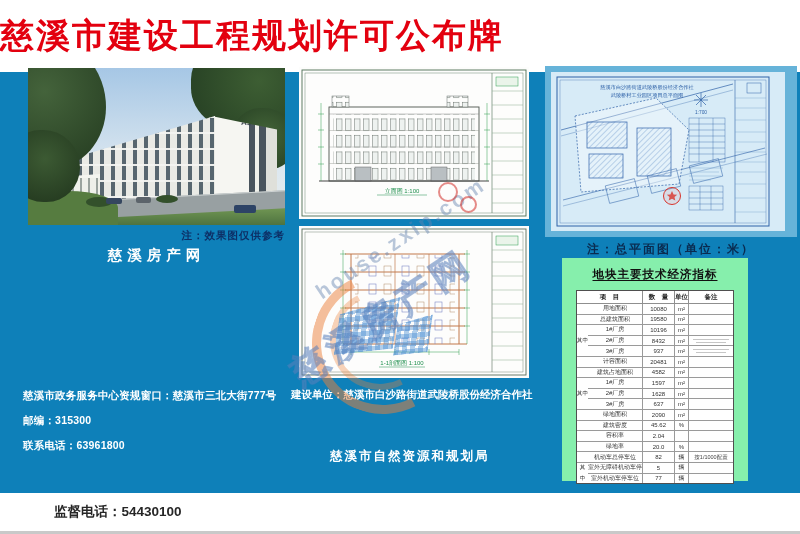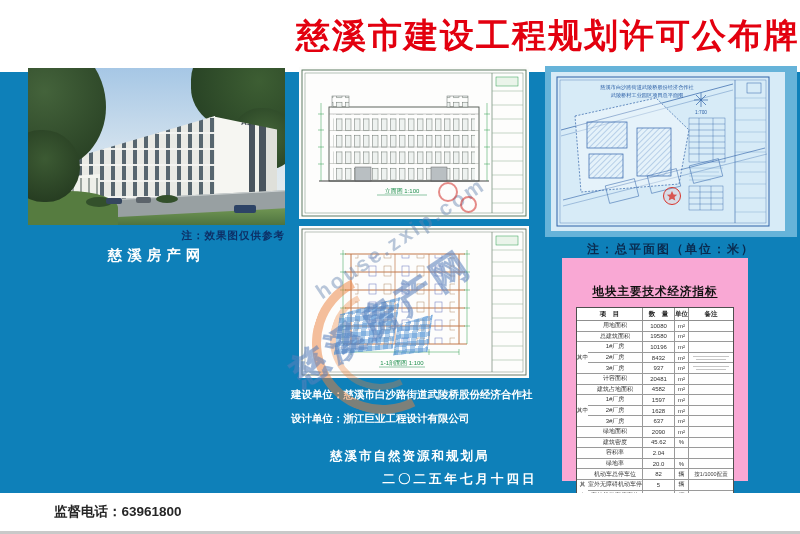--- a/index.html
+++ b/index.html
@@ -1,21 +1,21 @@
 <!DOCTYPE html>
 <html><head>
 <meta charset="utf-8">
 <style>
   html,body{margin:0;padding:0;}
   body{width:800px;height:534px;font-family:"Liberation Sans","DejaVu Sans",sans-serif;}
   .board{position:relative;width:800px;height:534px;background:#0e80b9;overflow:hidden;}
 
   
   .header{position:absolute;left:0;top:0;width:800px;height:72px;background:#ffffff;
-          display:flex;align-items:center;justify-content:flex-end;}
+          display:flex;align-items:center;justify-content:flex-start;}
   .main-title{font-family:"DejaVu Serif","Liberation Serif",serif;font-weight:bold;
           font-size:34px;color:#e3000f;letter-spacing:2px;}
 
   
   .footer{position:absolute;left:0;bottom:0;width:800px;height:41px;background:#ffffff;
           box-sizing:border-box;border-bottom:3px solid #c9c9c9;
           display:flex;align-items:center;justify-content:space-between;padding:0 46px 0 54px;}
   .footer-left{color:#d21e12;font-weight:bold;font-size:13.5px;letter-spacing:1px;}
   .footer-right{color:#262626;font-weight:bold;font-size:13.5px;}
 
@@ -65,22 +65,22 @@
           font-size:12.5px;letter-spacing:2px;}
   .issue-date{position:absolute;left:330px;top:471px;width:260px;text-align:center;color:#fff;font-weight:bold;
           font-size:12.5px;letter-spacing:3px;}
 
   
   .plan-panel{position:absolute;left:545px;top:66px;width:252px;height:171px;background:#66b3d9;
           box-sizing:border-box;padding:6px 12px 6px 6px;}
   .plan-paper{width:100%;height:100%;background:#d7ebf7;}
   .plan-note{position:absolute;left:545px;top:241px;width:252px;text-align:center;color:#0a2b50;
           font-weight:bold;font-size:12px;letter-spacing:2px;}
-  .ind-sheet{position:absolute;left:562px;top:258px;width:186px;height:223px;background:#f9a8d4;
-          box-sizing:border-box;padding-top:26px;}
+  .ind-sheet{position:absolute;left:562px;top:258px;width:186px;height:223px;background:#86efac;
+          box-sizing:border-box;padding-top:9px;}
   .ind-title{text-align:center;font-size:11.5px;font-weight:bold;color:#111;letter-spacing:1px;
           text-decoration:underline;text-underline-offset:2px;}
   .ind-table{table-layout:fixed;width:156px;margin:8px auto 0 auto;border:1.5px solid #4f4f4f;
           border-collapse:separate;border-spacing:0;background:#fff;}
   .ind-table th{font-size:6.5px;font-weight:bold;color:#222;height:12px;padding:0;
           border-bottom:1px solid #8f8f8f;border-right:1px solid #8f8f8f;}
   .ind-table th:last-child{border-right:none;}
   .ind-table td{height:9.6px;font-size:6px;color:#333;text-align:center;padding:0;
           border-bottom:1px solid #9a9a9a;border-right:1px solid #9a9a9a;overflow:hidden;white-space:nowrap;}
   .ind-table td:last-child{border-right:none;}
@@ -140,20 +140,25 @@
     <div class="car" style="left:78px;bottom:21px;width:16px;background:#35465f;"></div>
     <div class="car" style="left:108px;bottom:22px;width:15px;background:#5c646b;"></div>
     <div class="car" style="left:206px;bottom:12px;width:22px;height:8px;background:#2d4366;"></div>
     <div class="tree t1"></div>
     <div class="tree t2"></div>
   </div>
 
   <div class="photo-note">注：效果图仅供参考</div>
   <div class="announce-title">慈溪房产网</div>
 
+  <div class="contact">
+    <p>慈溪市政务服务中心资规窗口：慈溪市三北大街777号</p>
+    <p>邮编：315300</p>
+    <p>联系电话：63961800</p>
+  </div>
 
   <div class="sheet sheet1">
     <svg width="230" height="152" viewBox="0 0 230 152">
       <defs>
         <pattern id="winp" width="9" height="16.5" patternUnits="userSpaceOnUse">
           <rect x="1.5" y="2.5" width="5.5" height="11.5" fill="#eef2f0" stroke="#68716b" stroke-width="0.5"></rect>
         </pattern>
       </defs>
       <rect x="3" y="3" width="224" height="146" fill="none" stroke="#4d6e55" stroke-width="0.9"></rect>
       <rect x="6" y="6" width="218" height="140" fill="none" stroke="#4d6e55" stroke-width="0.4"></rect>
@@ -256,23 +261,21 @@
           <line x1="96" y1="123" x2="96" y2="129"></line>
         <line x1="130" y1="123" x2="130" y2="129"></line>
           <line x1="160" y1="123" x2="160" y2="129"></line>
       </g>
       <text x="103" y="139" text-anchor="middle" font-size="6" fill="#1f8f4d">1-1剖面图 1:100</text>
       <line x1="80" y1="141" x2="126" y2="141" stroke="#1f8f4d" stroke-width="0.5"></line>
     </svg>
   </div>
 
   <div class="builder">建设单位：慈溪市白沙路街道武陵桥股份经济合作社</div>
-  <div class="designer">设计单位：浙江巨业工程设计有限公司</div>
   <div class="agency">慈溪市自然资源和规划局</div>
-  <div class="issue-date">二〇二五年七月十四日</div>
 
   <div class="plan-panel">
     <div class="plan-paper">
       <svg width="100%" height="100%" viewBox="0 0 234 159" preserveAspectRatio="none">
         <defs>
           <pattern id="hatch" width="4" height="4" patternUnits="userSpaceOnUse" patternTransform="rotate(45)">
             <line x1="0" y1="0" x2="0" y2="4" stroke="#5d8cc4" stroke-width="0.7"></line>
           </pattern>
         </defs>
         <rect x="6" y="5" width="212" height="149" fill="none" stroke="#2f62a8" stroke-width="1"></rect>
@@ -522,16 +525,16 @@
   <div class="wm wm-arc"></div>
   <div class="wm wm-arc2"></div>
   <div class="wm wm-tower tw1"></div>
   <div class="wm wm-tower tw2"></div>
   <div class="wm wm-url">house.zxip.com</div>
   <div class="wm wm-cn">慈溪房产网</div>
   <div class="wm wm-seal seal-a"></div>
   <div class="wm wm-seal seal-b"></div>
 
   <div class="footer">
-    <div class="footer-right">监督电话：63961800</div>
+    <div class="footer-right">监督电话：54430100</div>
   </div>
 
 </div>
 
 </body></html>

